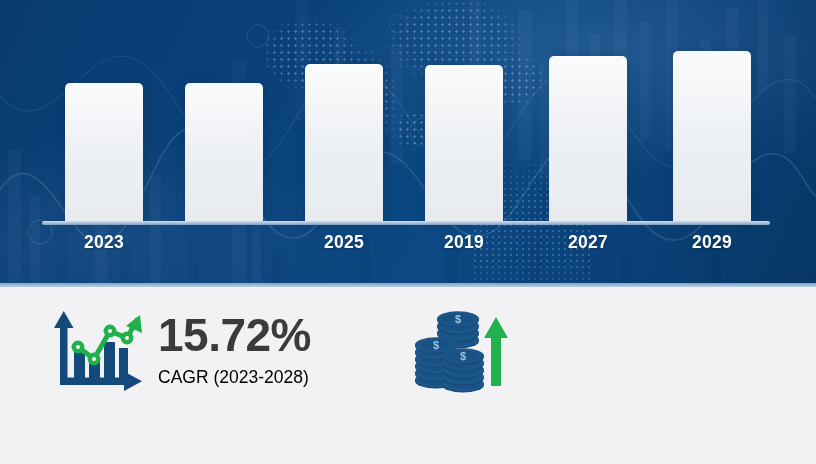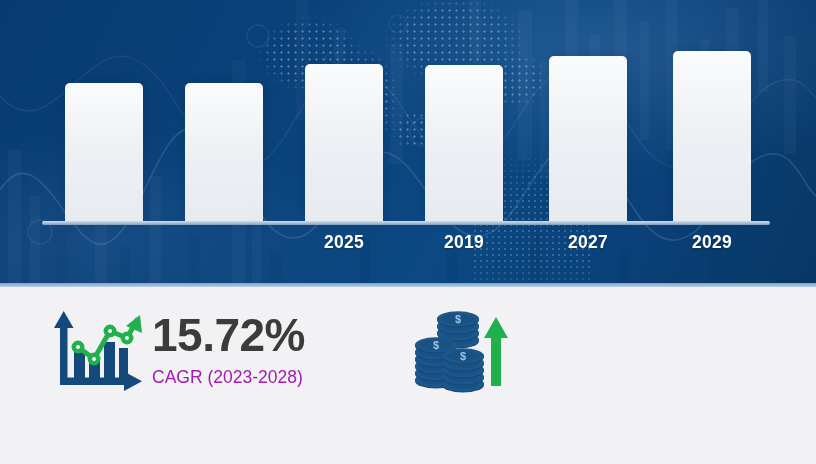--- a/index.html
+++ b/index.html
@@ -74,28 +74,28 @@
 
   
   .stats-panel{
     position:absolute;left:0;top:287px;width:816px;height:177px;
     background:#f2f2f4;
   }
   .stat{position:absolute;top:22px;display:flex;align-items:flex-start;}
   .stat-cagr{left:48px;}
   .stat-growth{left:412px;}
   .stat-icon{flex:0 0 auto;}
-  .stat-text{margin-left:8px;}
+  .stat-text{margin-left:14px;}
   .stat-value{
     font-size:46px;font-weight:bold;color:#3b3b3b;
     line-height:52px;letter-spacing:-0.5px;
     white-space:nowrap;
   }
   .stat-label{
-    font-size:17.5px;color:#a21caf;line-height:23px;
+    font-size:17.5px;color:#000000;line-height:23px;
     margin-top:5px;white-space:pre-line;font-weight:normal;
   }
 </style>
 </head>
 <body>
 
 <div id="root">
 
   <div class="chart-panel">
 
@@ -153,20 +153,21 @@
       <div class="bar" style="left:65px;width:78px;height:140px;"></div>
       <div class="bar" style="left:185px;width:78px;height:140px;"></div>
       <div class="bar" style="left:305px;width:78px;height:159px;"></div>
       <div class="bar" style="left:425px;width:78px;height:158px;"></div>
       <div class="bar" style="left:549px;width:78px;height:167px;"></div>
       <div class="bar" style="left:673px;width:78px;height:172px;"></div>
     </div>
 
     <div class="axis-line"></div>
 
+    <div class="xlabel" style="left:65px;width:78px;">2023</div>
     <div class="xlabel" style="left:305px;width:78px;">2025</div>
     <div class="xlabel" style="left:425px;width:78px;">2019</div>
     <div class="xlabel" style="left:549px;width:78px;">2027</div>
     <div class="xlabel" style="left:673px;width:78px;">2029</div>
 
     <div class="divider"></div>
   </div>
 
   <div class="stats-panel">
 

